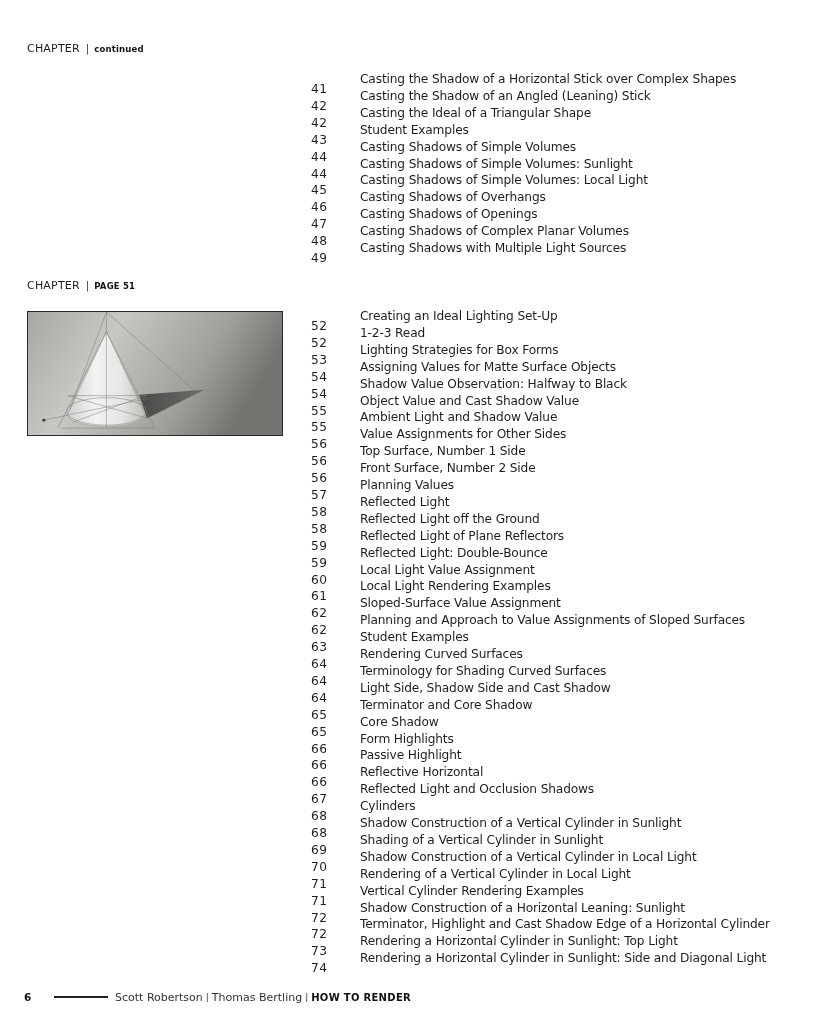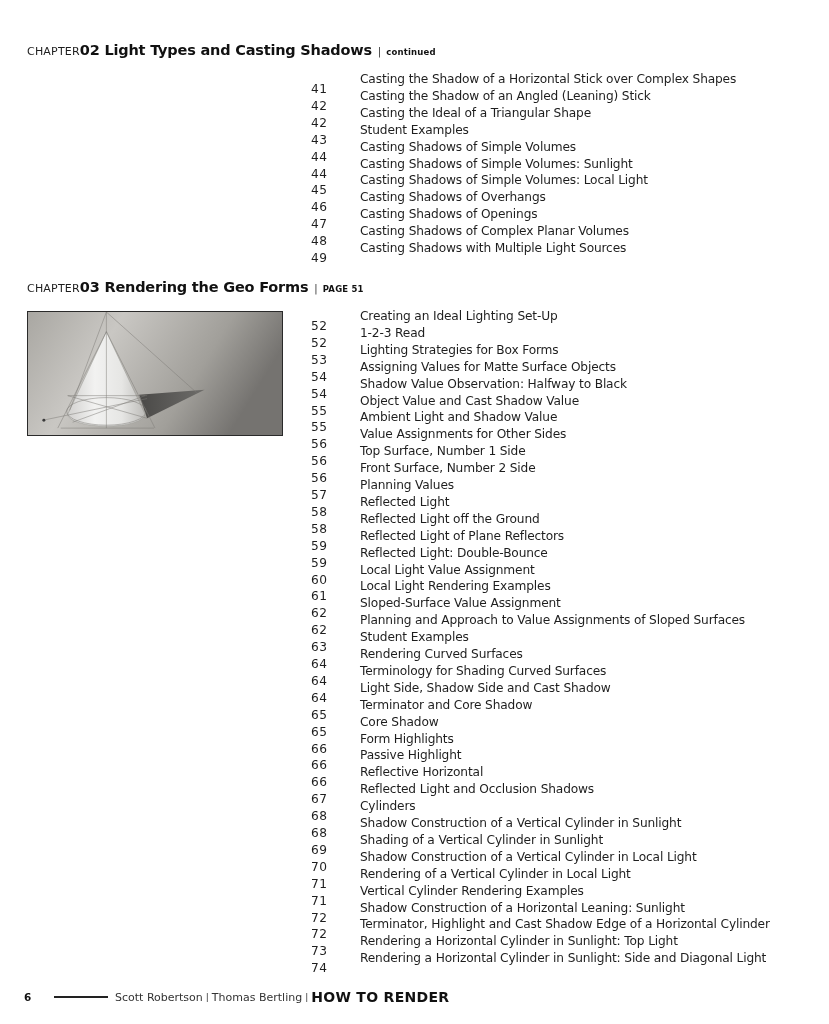--- a/index.html
+++ b/index.html
@@ -34,28 +34,27 @@
   .figure svg { display: block; width: 100%; height: 100%; }
 
   .footer {
     position: absolute; left: 24px; top: 990px; height: 14px;
     display: flex; align-items: center; white-space: nowrap;
   }
   .footer .page-num { font-size: 10.5px; font-weight: bold; color:#111; width: 30px; }
   .footer .rule { width: 54px; height: 1.3px; background: #222; margin-right: 7px; }
   .footer .authors { font-size: 11px; color: #333; }
   .footer .sep { font-size: 9px; color: #333; margin: 0 3px; }
-  .footer .book { font-size: 14px; font-weight: bold; color: #111; letter-spacing: 0.3px; }
+  .footer .book { font-size: 10px; font-weight: bold; color: #111; letter-spacing: 0.3px; }
 </style>
 </head>
 <body>
 
 <div class="chapter-heading" id="ch02">
   <span class="ch-label">CHAPTER</span>
-  <span class="ch-title">02 Light Types and Casting Shadows</span>
   <span class="ch-sep">|</span>
   <span class="ch-note">continued</span>
 </div>
 
 <ul class="toc-list" id="list-ch02">
     <li class="toc-row" style="top: 71px;">
       <span class="toc-page">41</span>
       <span class="toc-title">Casting the Shadow of a Horizontal Stick over Complex Shapes</span>
     </li>
     <li class="toc-row" style="top: 87.9px;">
@@ -95,21 +94,20 @@
       <span class="toc-title">Casting Shadows of Complex Planar Volumes</span>
     </li>
     <li class="toc-row" style="top: 240px;">
       <span class="toc-page">49</span>
       <span class="toc-title">Casting Shadows with Multiple Light Sources</span>
     </li>
   </ul>
 
 <div class="chapter-heading" id="ch03">
   <span class="ch-label">CHAPTER</span>
-  <span class="ch-title">03 Rendering the Geo Forms</span>
   <span class="ch-sep">|</span>
   <span class="ch-note">PAGE 51</span>
 </div>
 
 <div class="figure">
   <svg viewBox="0 0 256 125" preserveAspectRatio="none">
     <defs>
       <linearGradient id="bg" x1="0" y1="0" x2="1" y2="0.3">
         <stop offset="0" stop-color="#a9a7a2"></stop>
         <stop offset="0.35" stop-color="#c9c7c3"></stop>

